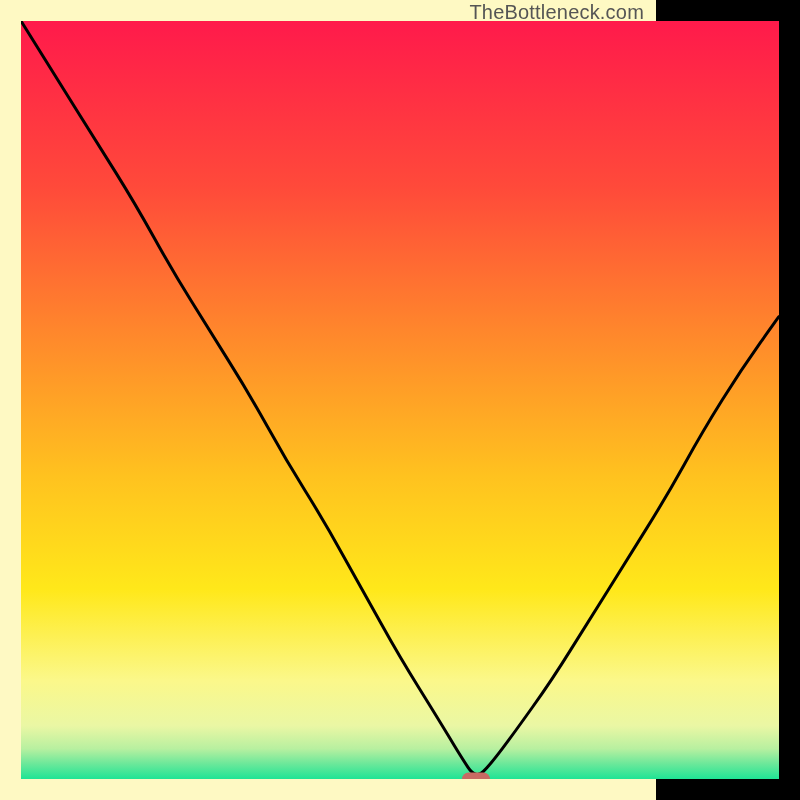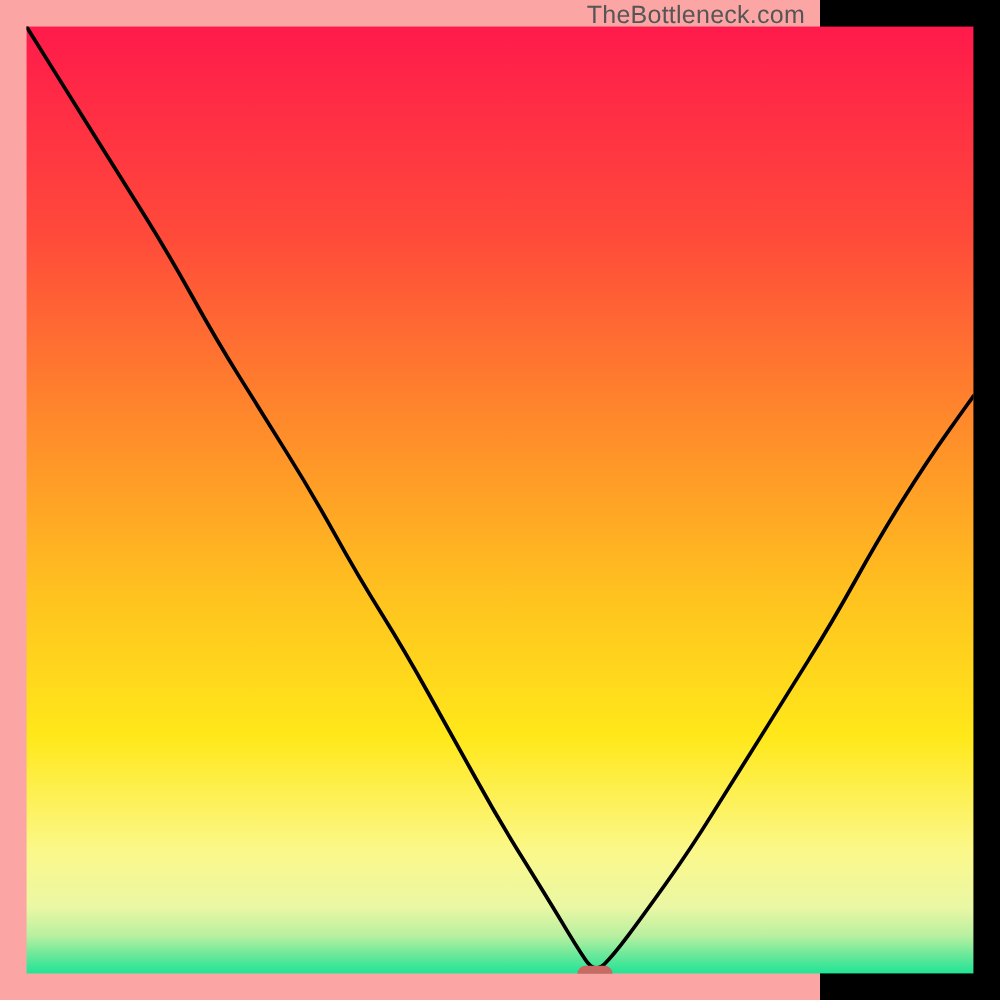--- a/index.html
+++ b/index.html
@@ -9,21 +9,21 @@
     height: 800px;
     background: #000;
     overflow: hidden;
   }
   .frame {
     position: absolute;
     left: 0;
     top: 0;
     width: 656px;
     height: 800px;
-    background: #fca5a5;
+    background: #fef9c3;
   }
   .plot-area {
     position: absolute;
     left: 21px;
     top: 21px;
     width: 758px;
     height: 758px;
     overflow: hidden;
   }
   .gradient {

